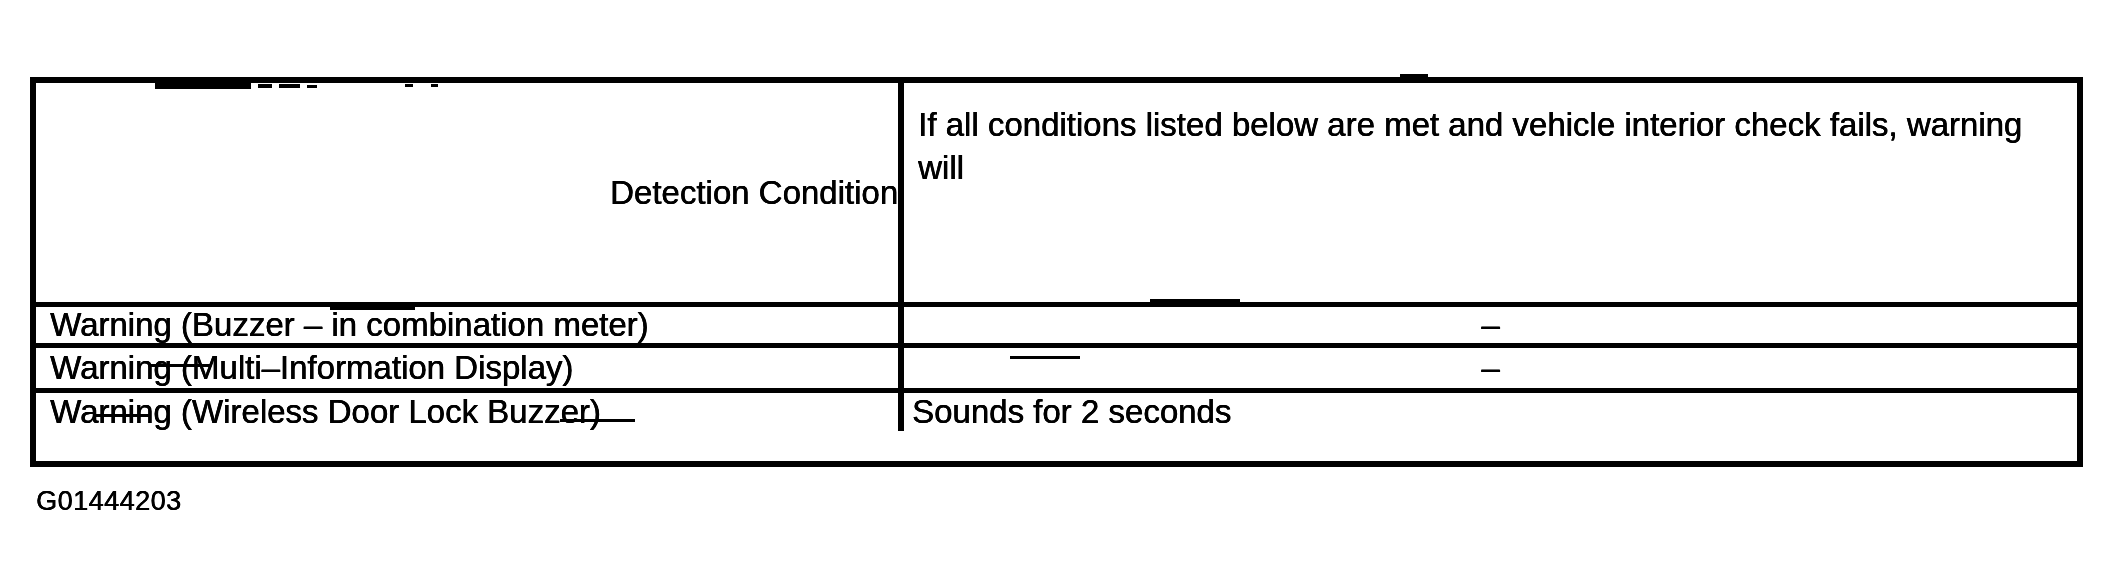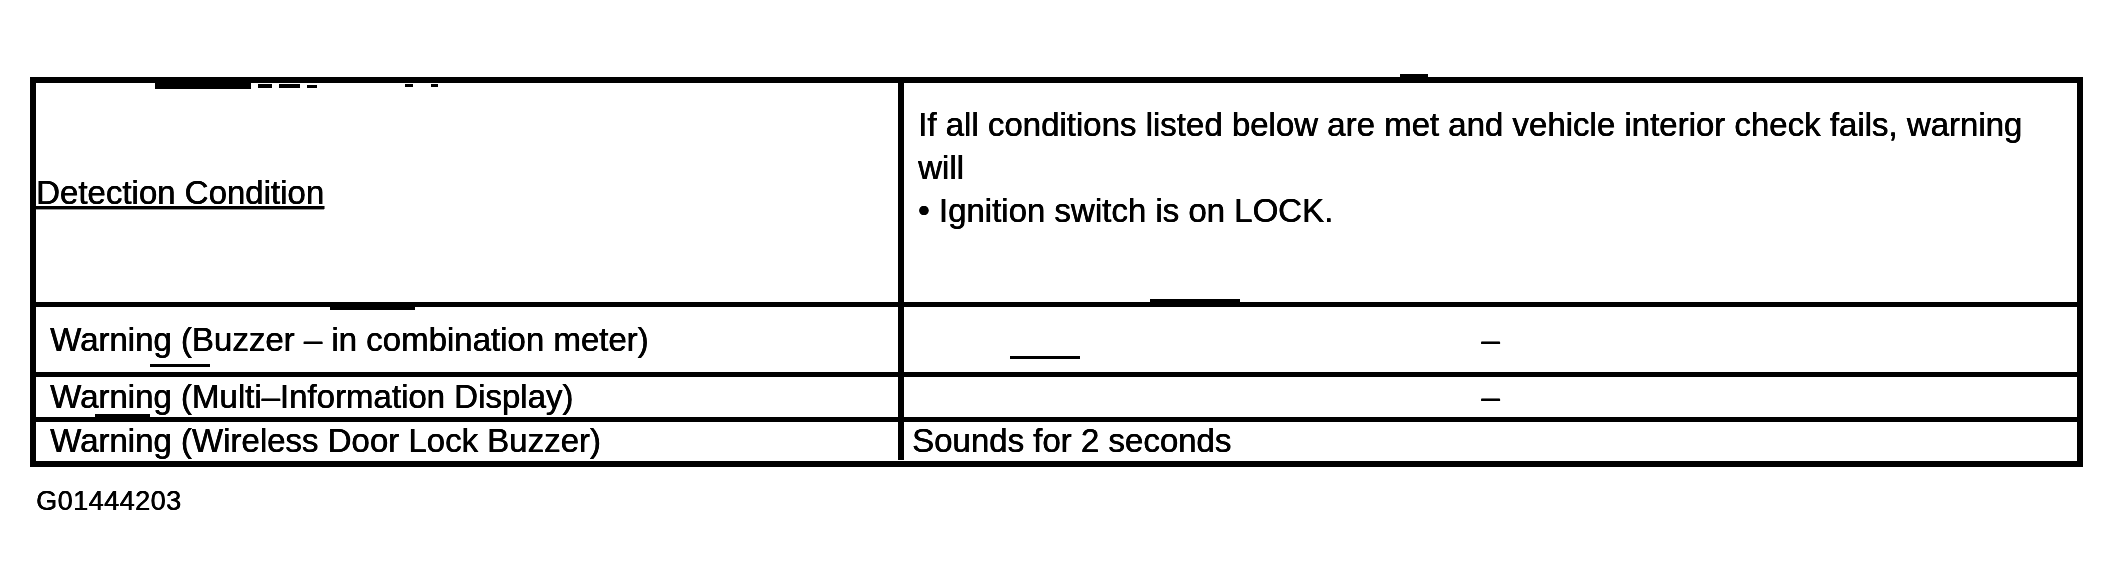--- a/index.html
+++ b/index.html
@@ -27,21 +27,21 @@
     width: 2053px;
     height: 390px;
     box-sizing: border-box;
     border: 6px solid #000;
     display: flex;
     flex-direction: column;
     background: #fff;
   }
   .trow { display: flex; flex: none; }
   .row-detection { height: 219px; }
-  .row-buzzer    { height: 65px; }
+  .row-buzzer    { height: 36px; }
   .row-display   { height: 40px; }
   .row-wireless  { height: 38px; }
   .hdiv {
     height: 5px;
     background: #000;
     flex: none;
   }
   .vdiv {
     width: 6px;
     background: #000;
@@ -49,21 +49,21 @@
     align-self: stretch;
   }
   .cell-l {
     width: 862px;
     flex: none;
     box-sizing: border-box;
     display: flex;
     align-items: center;
     font-size: 33px;
   }
-  .cell-l.centered { justify-content: flex-start; text-decoration: underline; }
+  .cell-l.centered { justify-content: flex-end; }
   .cell-l.padded   { padding-left: 14px; }
   .cell-r {
     flex: 1;
     min-width: 0;
     box-sizing: border-box;
     font-size: 33px;
   }
   .cell-r.lines { padding: 20px 8px 0 14px; }
   .cell-r.dash {
     display: flex;
@@ -99,21 +99,20 @@
 
   <div class="doc-table">
 
     <div class="trow row-detection">
       <div class="cell-l centered scan-text">
         <span>Detection Condition</span>
       </div>
       <div class="vdiv"></div>
       <div class="cell-r lines scan-text">
         <div class="line">If all conditions listed below are met and vehicle interior check fails, warning will</div>
-        <div class="line">• Ignition switch is on LOCK.</div>
       </div>
     </div>
 
     <div class="hdiv"></div>
 
     <div class="trow row-buzzer">
       <div class="cell-l padded scan-text">
         <span>Warning (Buzzer – in combination meter)</span>
       </div>
       <div class="vdiv"></div>

